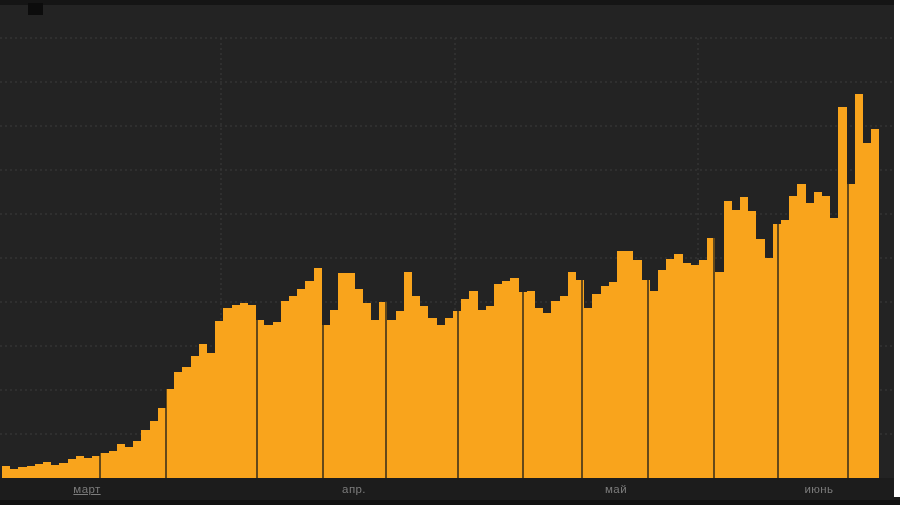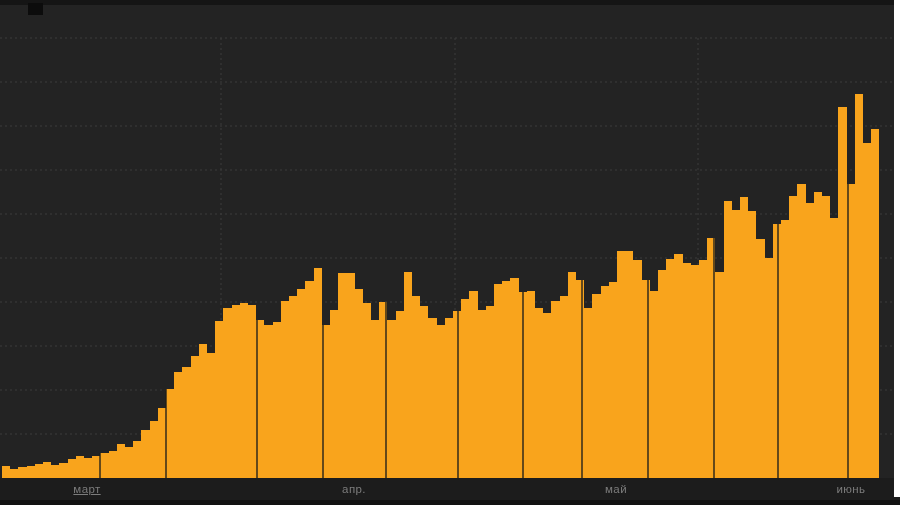--- a/index.html
+++ b/index.html
@@ -163,17 +163,17 @@
       <line x1="455" y1="478" x2="455" y2="484" stroke="#5a5a5a" stroke-width="1"></line>
       <line x1="698" y1="478" x2="698" y2="484" stroke="#5a5a5a" stroke-width="1"></line>
     </svg>
   <div class="top-strip"></div>
   <div class="corner-mark"></div>
   <div class="axis-area"></div>
   <div id="xlabels">
       <div class="x-label" style="left: 87px; text-decoration: underline;">март</div>
       <div class="x-label" style="left: 354px;">апр.</div>
       <div class="x-label" style="left: 576px; margin-left: 40px;">май</div>
-      <div class="x-label" style="left: 819px; margin-left: 32px;">июнь</div>
+      <div class="x-label" style="left: 819px;">июнь</div>
     </div>
   <div class="bottom-strip"></div>
   <div class="right-strip"></div>
 </div>
 
 </body></html>

